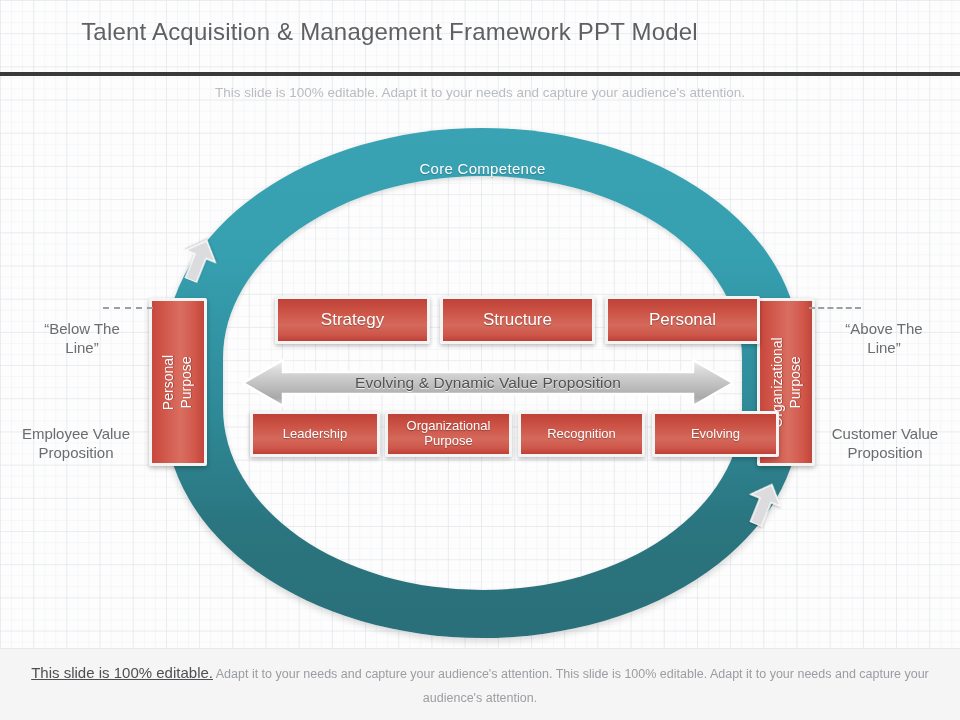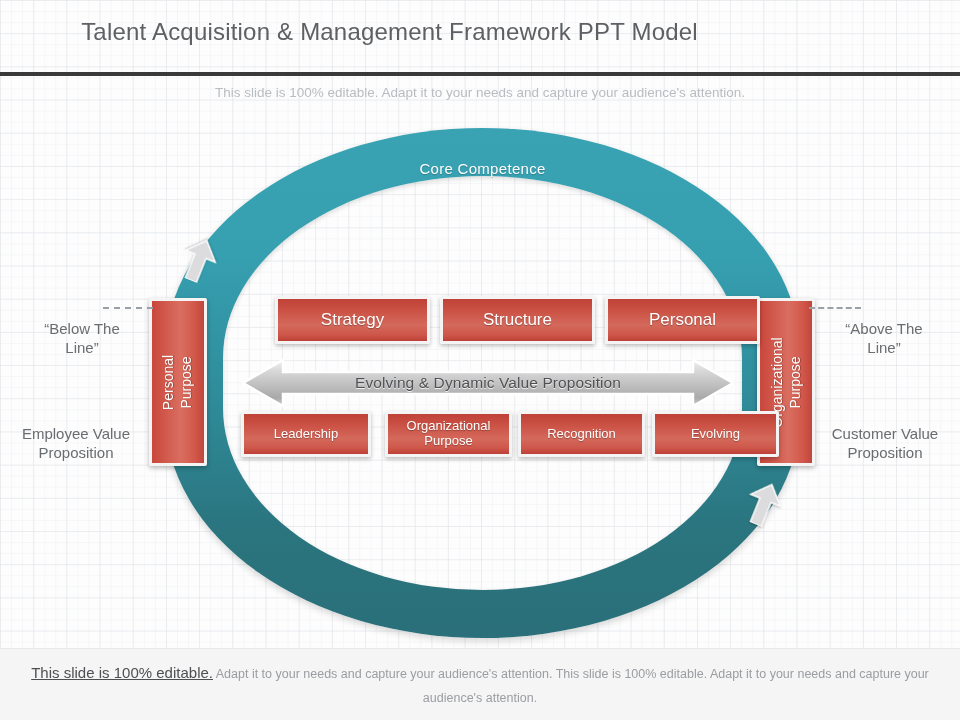--- a/index.html
+++ b/index.html
@@ -252,21 +252,21 @@
           <stop offset="82%" stop-color="#a9a9a9"></stop>
           <stop offset="100%" stop-color="#cfcfcf"></stop>
         </linearGradient>
       </defs>
       <polygon points="0,25 40,2 40,14 450,14 450,2 490,25 450,48 450,36 40,36 40,48" fill="url(#gband)" stroke="#ffffff" stroke-width="2.5"></polygon>
     </svg>
   </div>
   <div class="vp-arrow-text" style="left:243px; top:358px; width:490px; height:50px;">Evolving &amp; Dynamic Value Proposition</div>
 
   <div class="row-bottom">
-    <div class="rbox" style="left:209px; width:130px;">Leadership</div>
+    <div class="rbox" style="left:218px; width:130px;">Leadership</div>
     <div class="rbox" style="left: 353px; width: 127px; white-space: pre-line;" style-wrap="true">Organizational
 Purpose</div>
     <div class="rbox" style="left:486px; width:127px;">Recognition</div>
     <div class="rbox" style="left:620px; width:127px;">Evolving</div>
   </div>
 
   <div class="dash dash-left"></div>
   <div class="dash dash-right"></div>
 
   <div class="side-note note-below quoted" style="white-space: pre-line;">“Below The

